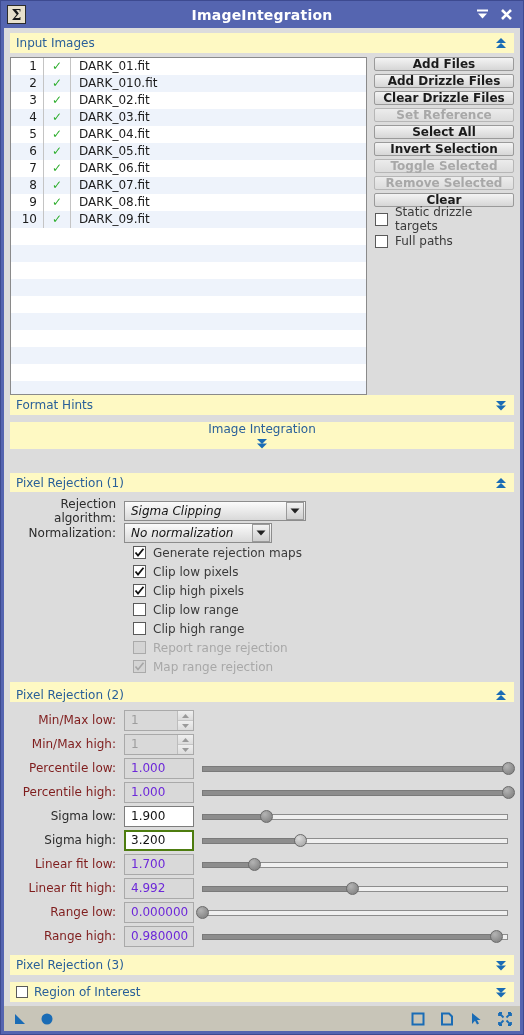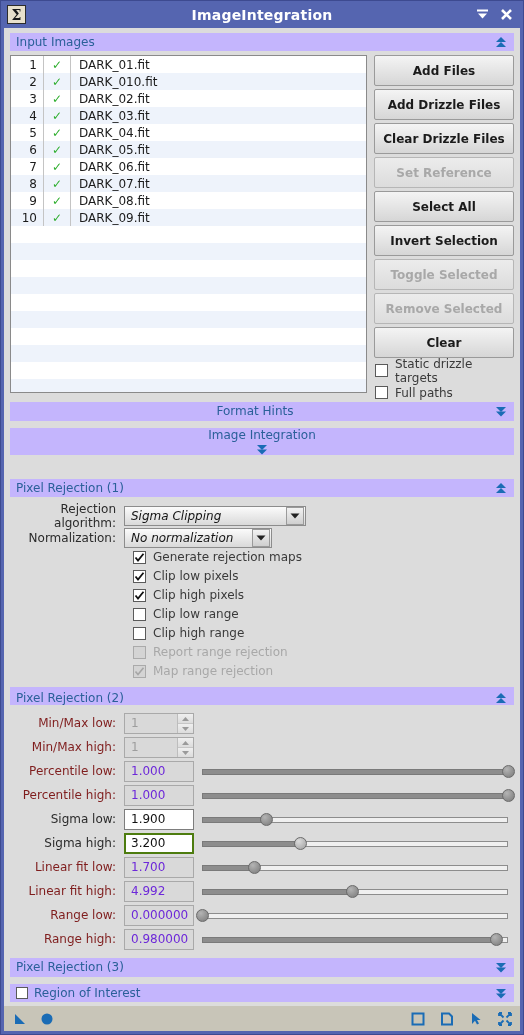--- a/index.html
+++ b/index.html
@@ -51,21 +51,21 @@
     flex: 1 1 auto;
     background: #dcdcdc;
     margin: 0 3px;
     padding: 5px 6px 0 6px;
     display: flex; flex-direction: column;
     overflow: hidden;
   }
 
   
   .section-header {
-    background: #c4b5fd;
+    background: #fef9c3;
     height: 27px;
     display: flex; align-items: center;
     padding: 0 6px;
     color: #2a6099;
     font-size: 12px;
     margin-bottom: 4px;
     cursor: default;
   }
   .section-header .sh-label { flex: 1 1 auto; }
   .section-header .sh-arrow { width: 14px; height: 14px; display: flex; align-items: center; justify-content: center; }
@@ -88,21 +88,21 @@
   .fr-num { width: 32px; text-align: right; padding-right: 6px; color: #1b1b1b; }
   .fr-sep { width: 1px; height: 17px; background: #c4c4c4; }
   .fr-check { width: 26px; text-align: center; color: #2eae2e; font-size: 12px; font-weight: bold; }
   .fr-sep2 { width: 1px; height: 17px; background: #c4c4c4; }
   .fr-name { padding-left: 8px; }
   .filler { height: 17px; }
   .filler.alt { background: #eef3fb; }
 
   .btncol { flex: 1 1 auto; display: flex; flex-direction: column; gap: 3px; }
   .btn {
-    height: 31px;
+    height: 14px;
     background: linear-gradient(#f4f4f4, #d6d6d6);
     border: 1px solid #9a9a9a;
     border-radius: 2px;
     display: flex; align-items: center; justify-content: center;
     font-size: 12px; font-weight: bold; color: #1b1b1b;
     cursor: default;
   }
   .btn.disabled { color: #a8a8a8; background: linear-gradient(#ececec, #dcdcdc); border-color: #b6b6b6; }
   .cbrow { display: flex; align-items: center; height: 19px; gap: 7px; padding-left: 1px; }
   .cbox {
@@ -319,21 +319,21 @@
             <span class="cbox"></span>
             <span class="cblabel">Static drizzle targets</span>
           </div>
           <div class="cbrow">
             <span class="cbox"></span>
             <span class="cblabel">Full paths</span>
           </div>
         </div>
     </div>
 
-    <div class="section-header" style="text-align:center;">
+    <div class="section-header" style="">
       <span class="sh-label">Format Hints</span>
       <span class="sh-arrow">
         <svg width="14" height="14" viewBox="0 0 14 14">
           <path d="M2 3 L12 3 L7 8 Z" fill="#1a6cb5"></path>
           <path d="M2 7.5 L12 7.5 L7 12.5 Z" fill="#1a6cb5"></path>
         </svg>
       </span>
     </div>
 
     <div class="section-header" style="margin-top:3px;flex-direction:column;">

